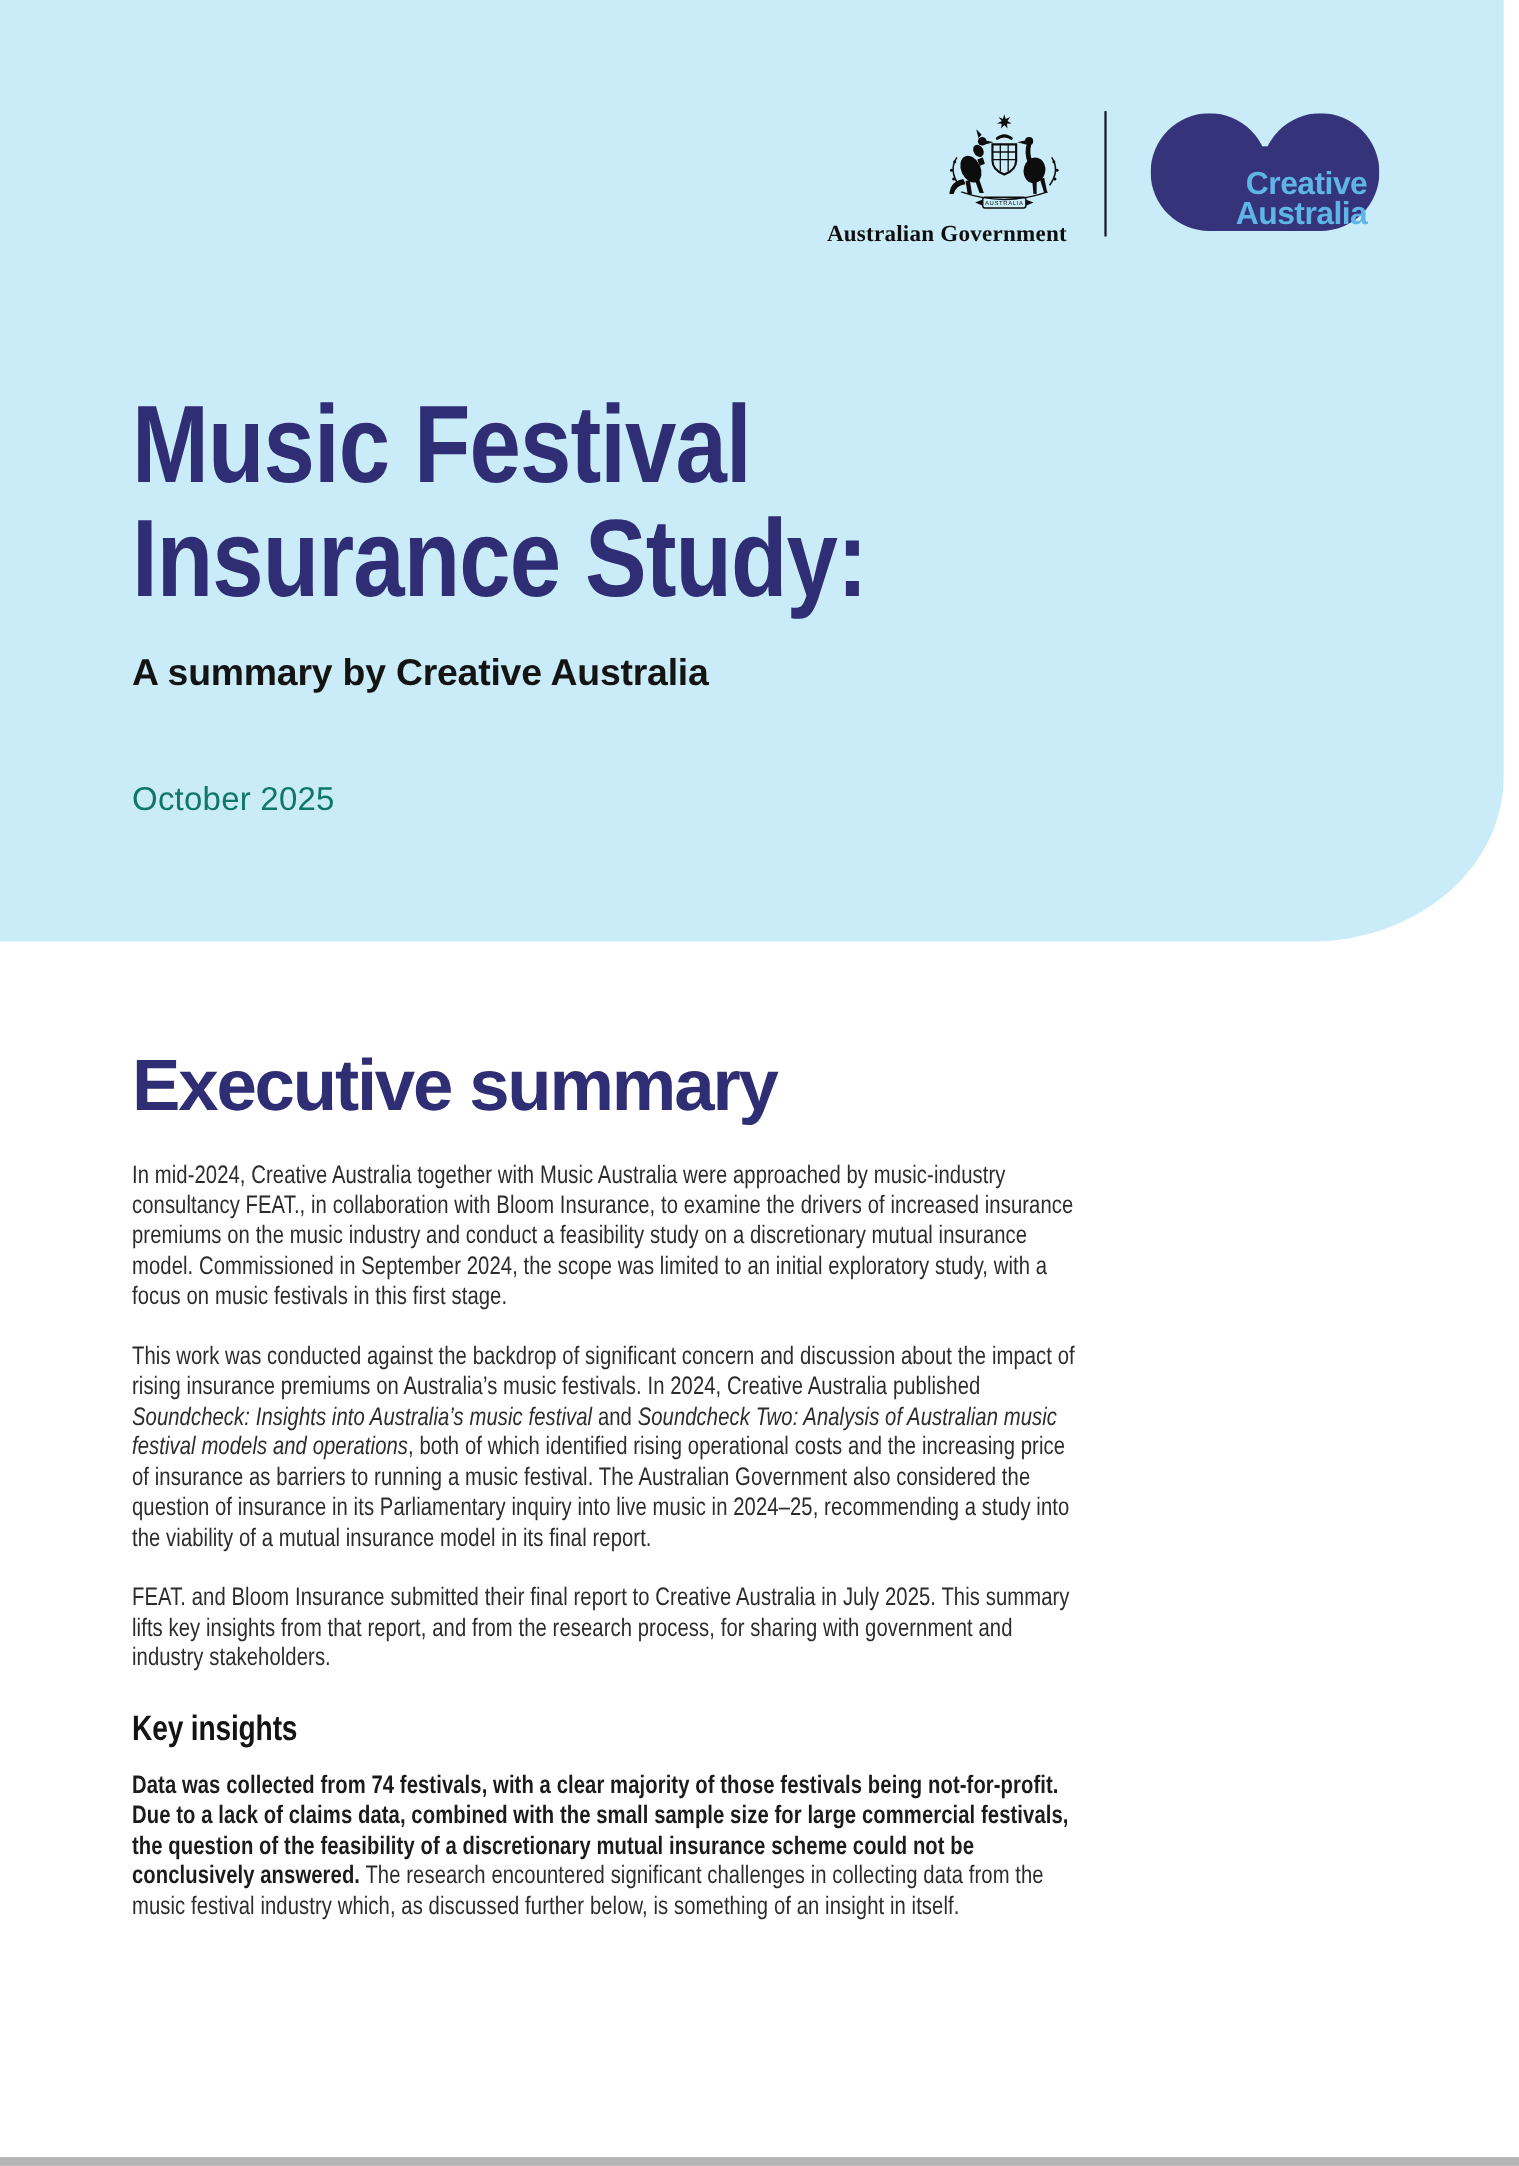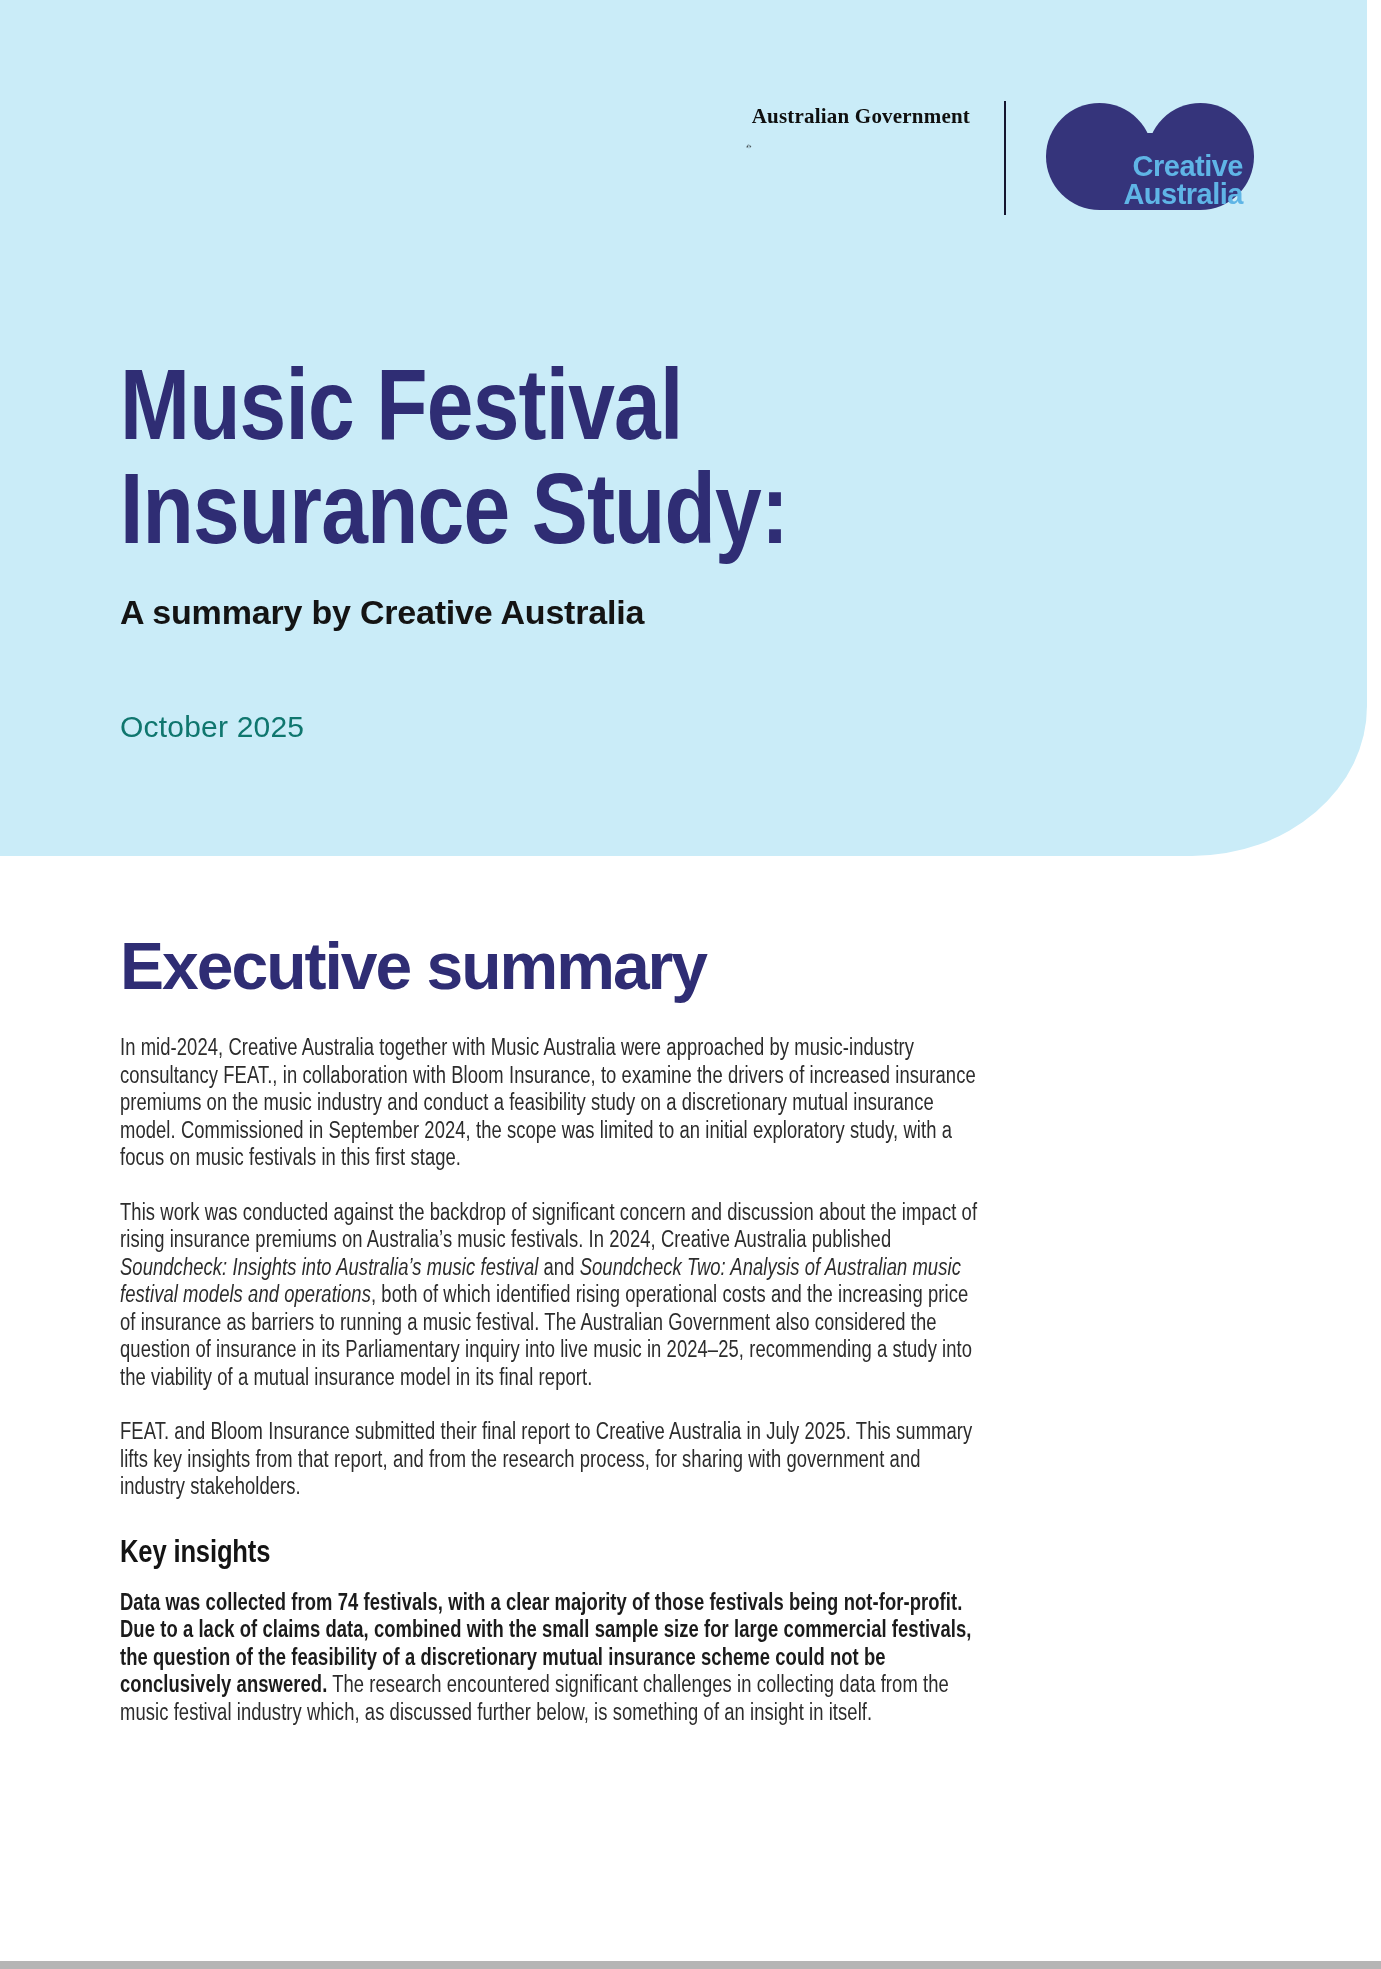--- a/index.html
+++ b/index.html
@@ -14,21 +14,21 @@
   body{
     width:1381px;height:1969px;position:relative;background:#ffffff;
     font-family:"Liberation Sans", sans-serif;overflow:hidden;
   }
   .hero{
     position:absolute;top:0;left:0;width:1367px;height:856px;
     background:var(--bg-blue);
     border-bottom-right-radius:175px 150px;
   }
   .header-row{position:absolute;top:98px;left:746px;display:flex;align-items:flex-start;}
-  .gov-block{width:224px;display:flex;flex-direction:row;align-items:flex-start;}
+  .gov-block{width:224px;display:flex;flex-direction:column;align-items:flex-end;}
   .gov-label{
     margin-top:6px;font-family:"Liberation Serif", serif;font-weight:bold;
     font-size:21px;color:#0f0f0f;white-space:nowrap;letter-spacing:0.2px;
   }
   .header-divider{width:2px;height:114px;background:#15152f;margin-left:34px;margin-top:3px;}
   .ca-logo{margin-left:40px;margin-top:5px;display:block;}
   .ca-logo text{
     font-family:"Liberation Sans", sans-serif;font-weight:bold;
     letter-spacing:-0.5px;
   }
@@ -41,21 +41,21 @@
   .hero-subtitle{
     position:absolute;left:120px;top:592px;
     font-size:34px;line-height:40px;font-weight:700;color:var(--black);
     letter-spacing:-0.2px;
   }
   .hero-date{
     position:absolute;left:120px;top:710px;
     font-size:30px;line-height:34px;color:#0f766e;letter-spacing:0.2px;
   }
   .main{
-    position:absolute;top:856px;left:0;width:100%;
+    position:absolute;top:876px;left:0;width:100%;
     padding:75px 0 0 120px;box-sizing:border-box;
   }
   .main h1{
     margin:0 0 33px;font-size:66px;line-height:70px;font-weight:800;
     letter-spacing:-2px;color:var(--navy);
   }
   .copy{width:1080px;transform:scaleX(0.80);transform-origin:left top;}
   .copy p{
     margin:0 0 27px;font-size:23px;line-height:27.5px;color:var(--ink);
     letter-spacing:0.1px;

